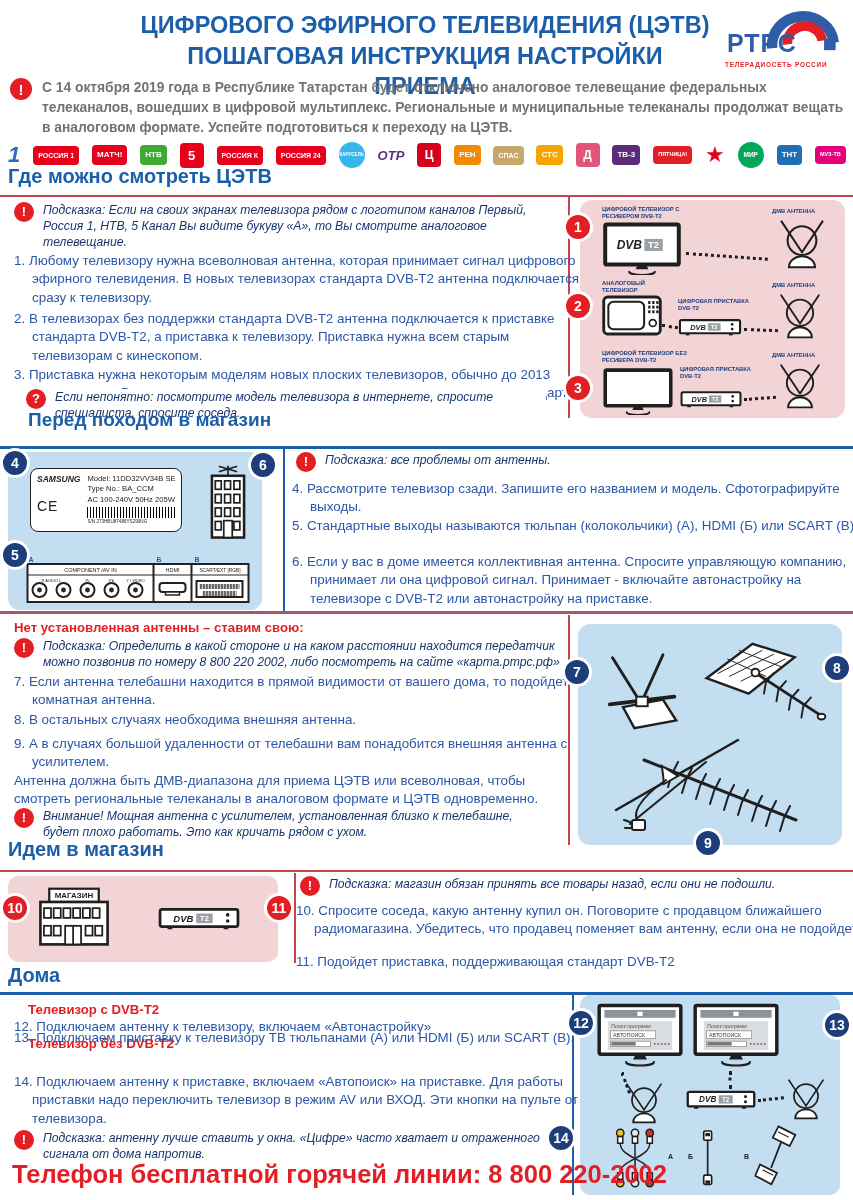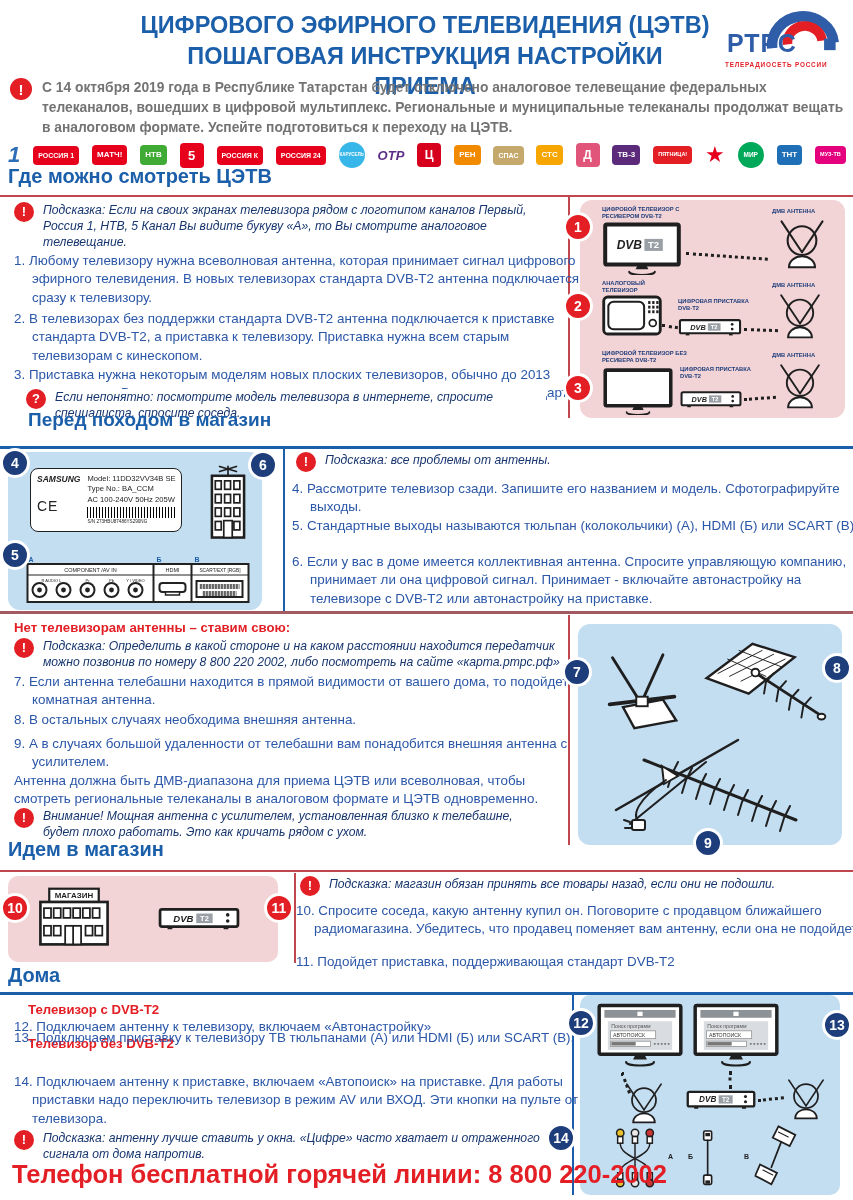--- a/index.html
+++ b/index.html
@@ -427,21 +427,21 @@
   <div class="abs tip" style="left:296px;top:452px;width:540px;">
     <div class="tipicon small">!</div>
     <div>Подсказка: все проблемы от антенны.</div>
   </div>
   <div class="abs item" style="left:292px;top:480px;width:552px;">4. Рассмотрите телевизор сзади. Запишите его названием и модель. Сфотографируйте выходы.</div>
   <div class="abs item" style="left:292px;top:517px;width:552px;">5. Стандартные выходы называются тюльпан (колокольчики) (А), HDMI (Б) или SCART (В)</div>
   <div class="abs item" style="left:292px;top:553px;width:552px;">6. Если у вас в доме имеется коллективная антенна. Спросите управляющую компанию, принимает ли она цифровой сигнал. Принимает - включайте автонастройку на телевизоре с DVB-T2 или  автонастройку на приставке.</div>
 
   <div class="abs hline dark" style="top:611px;"></div>
   <div class="abs vline" style="left:568px;top:615px;height:230px;"></div>
-  <div class="abs redsub" style="left:14px;top:620px;">Нет телевизорам антенны – ставим свою:</div>
+  <div class="abs redsub" style="left:14px;top:620px;">Нет установленная антенны – ставим свою:</div>
   <div class="abs tip" style="left:14px;top:638px;width:548px;">
     <div class="tipicon small">!</div>
     <div>Подсказка: Определить в какой стороне и на каком расстоянии находится передатчик можно позвонив по номеру 8 800 220 2002, либо посмотреть на сайте «карта.ртрс.рф»</div>
   </div>
   <div class="abs item" style="left:14px;top:673px;width:548px;">7. Если антенна телебашни находится в прямой видимости от вашего дома, то подойдет комнатная антенна.</div>
   <div class="abs item" style="left:14px;top:711px;width:548px;">8. В остальных случаях необходима внешняя антенна.</div>
   <div class="abs item" style="left:14px;top:735px;width:548px;">9. А в случаях большой удаленности от телебашни вам понадобится внешняя антенна с усилителем.</div>
   <div class="abs item" style="left:14px;top:772px;width:548px;padding-left:0;text-indent:0;">Антенна должна быть ДМВ-диапазона для приема ЦЭТВ или всеволновая, чтобы смотреть региональные телеканалы в аналоговом формате и ЦЭТВ одновременно.</div>
   <div class="abs tip" style="left:14px;top:808px;width:530px;">
     <div class="tipicon small">!</div>

